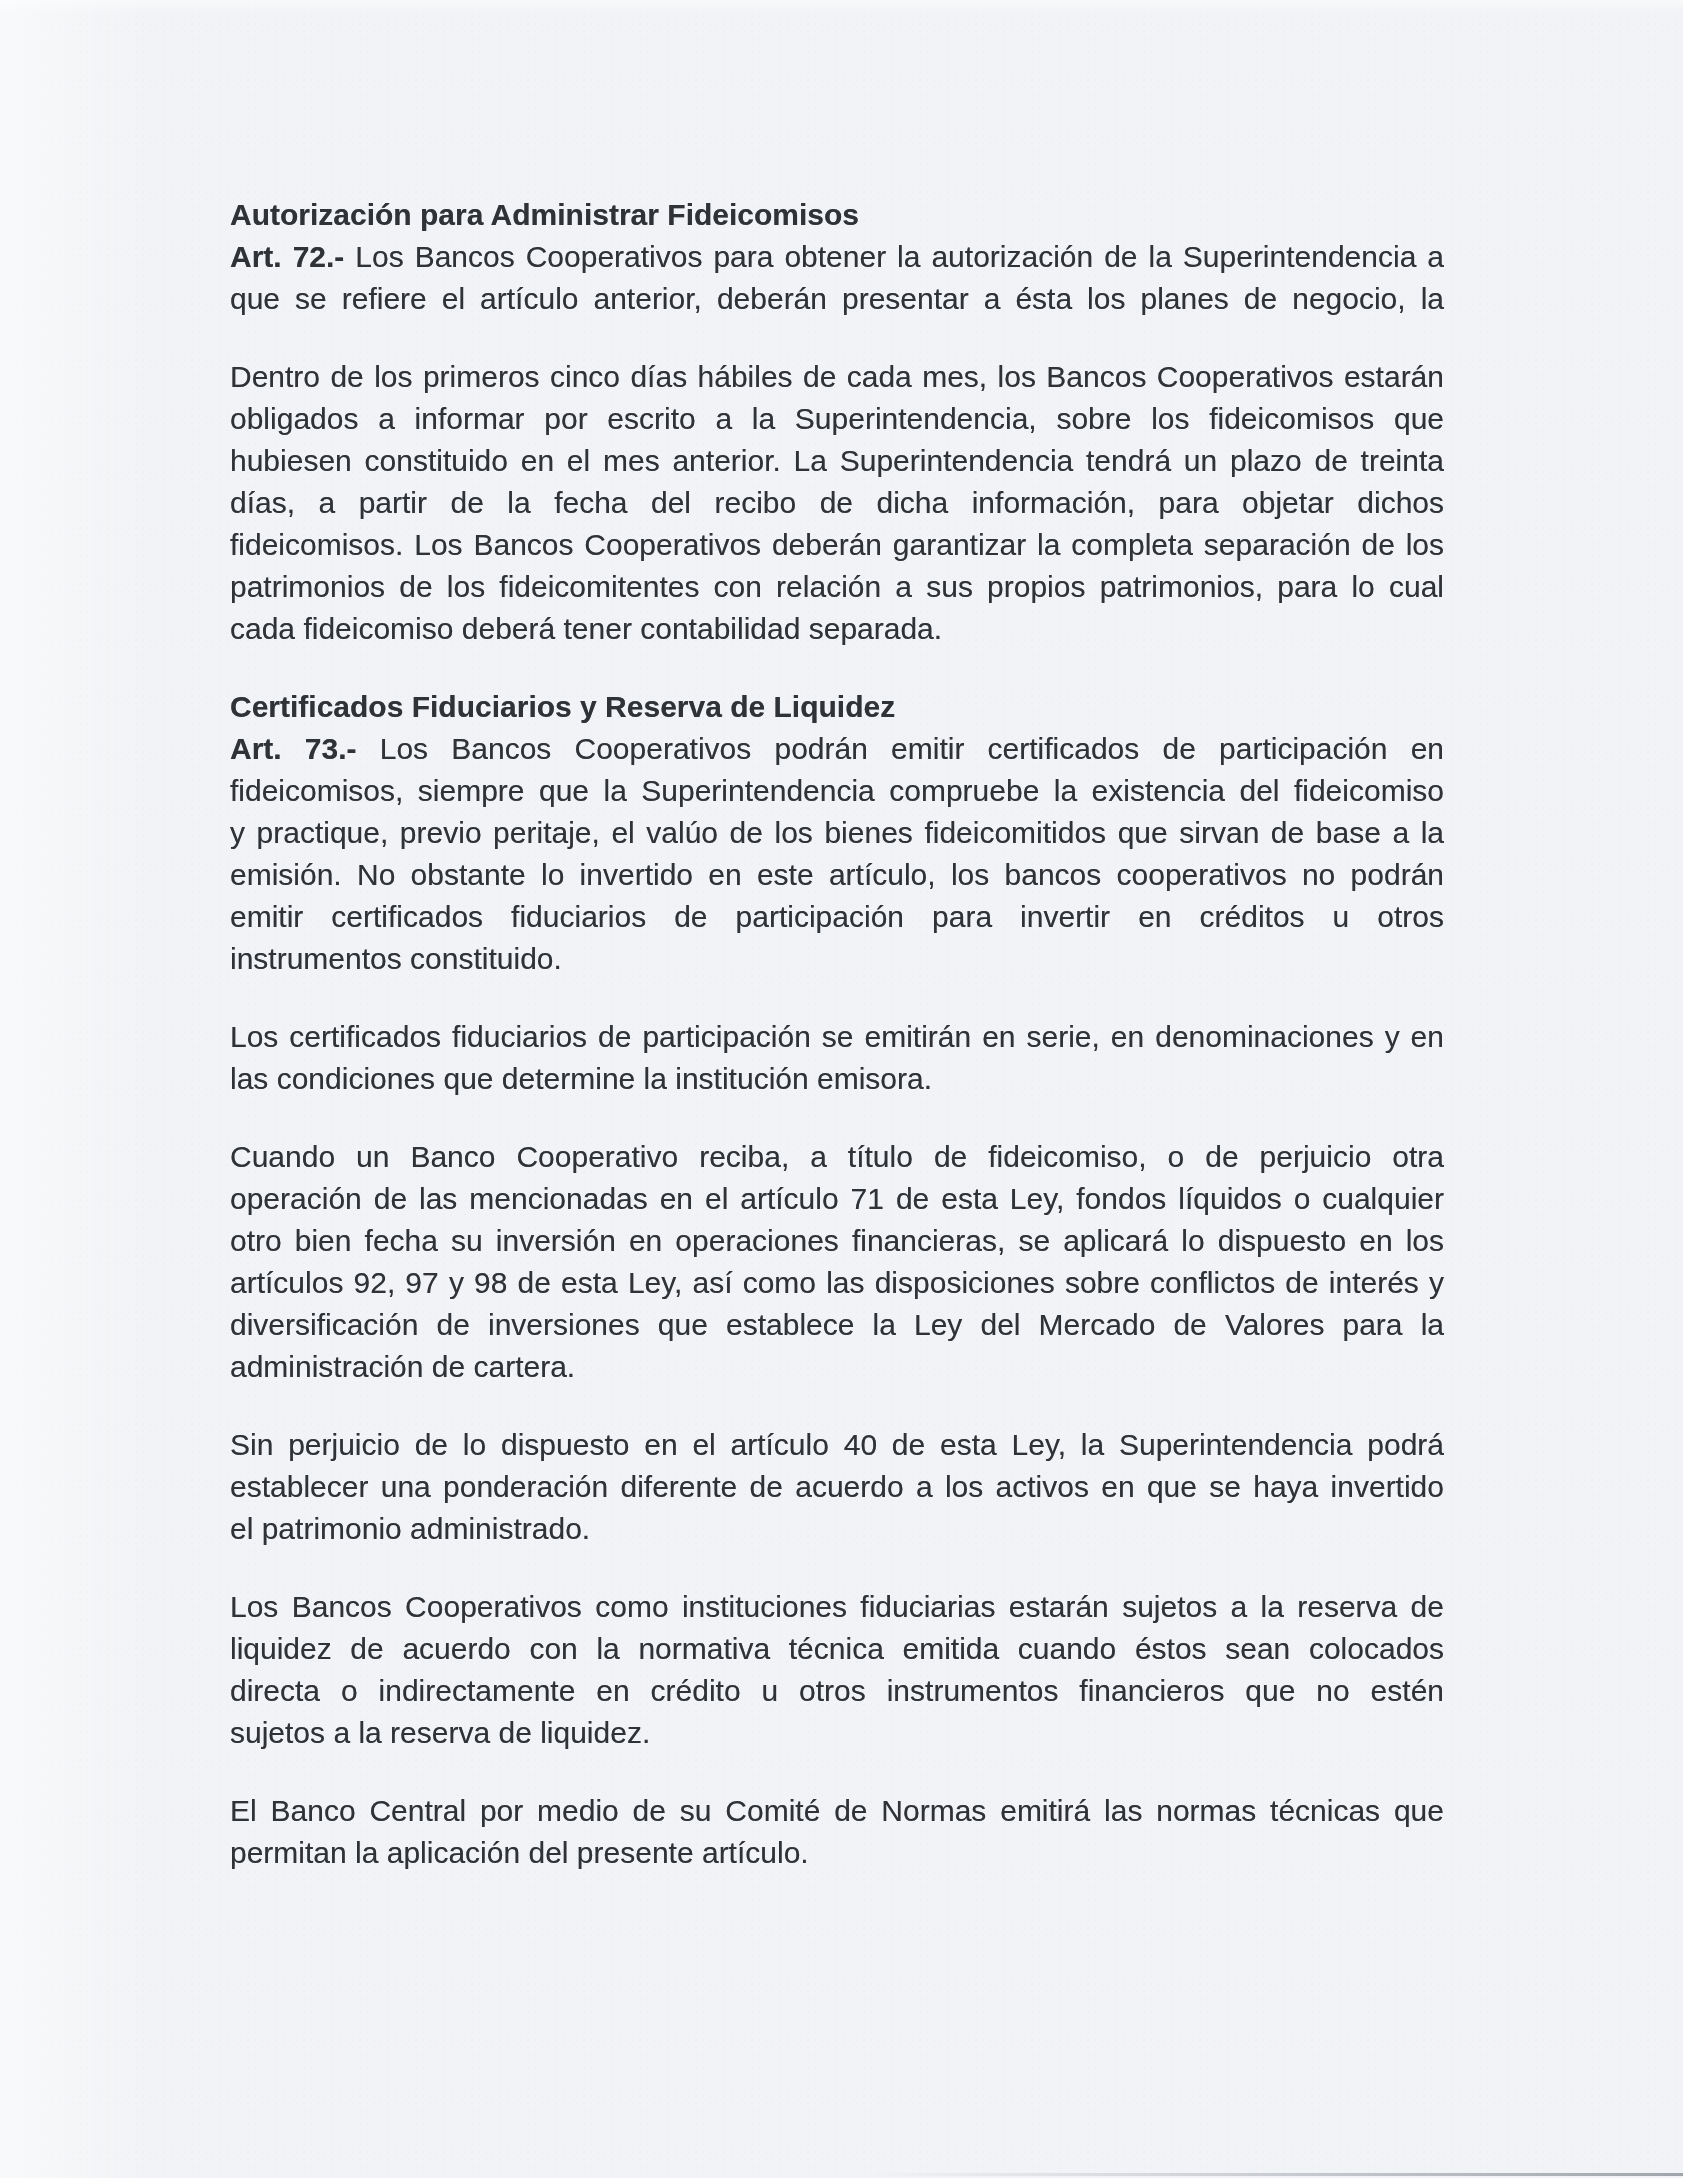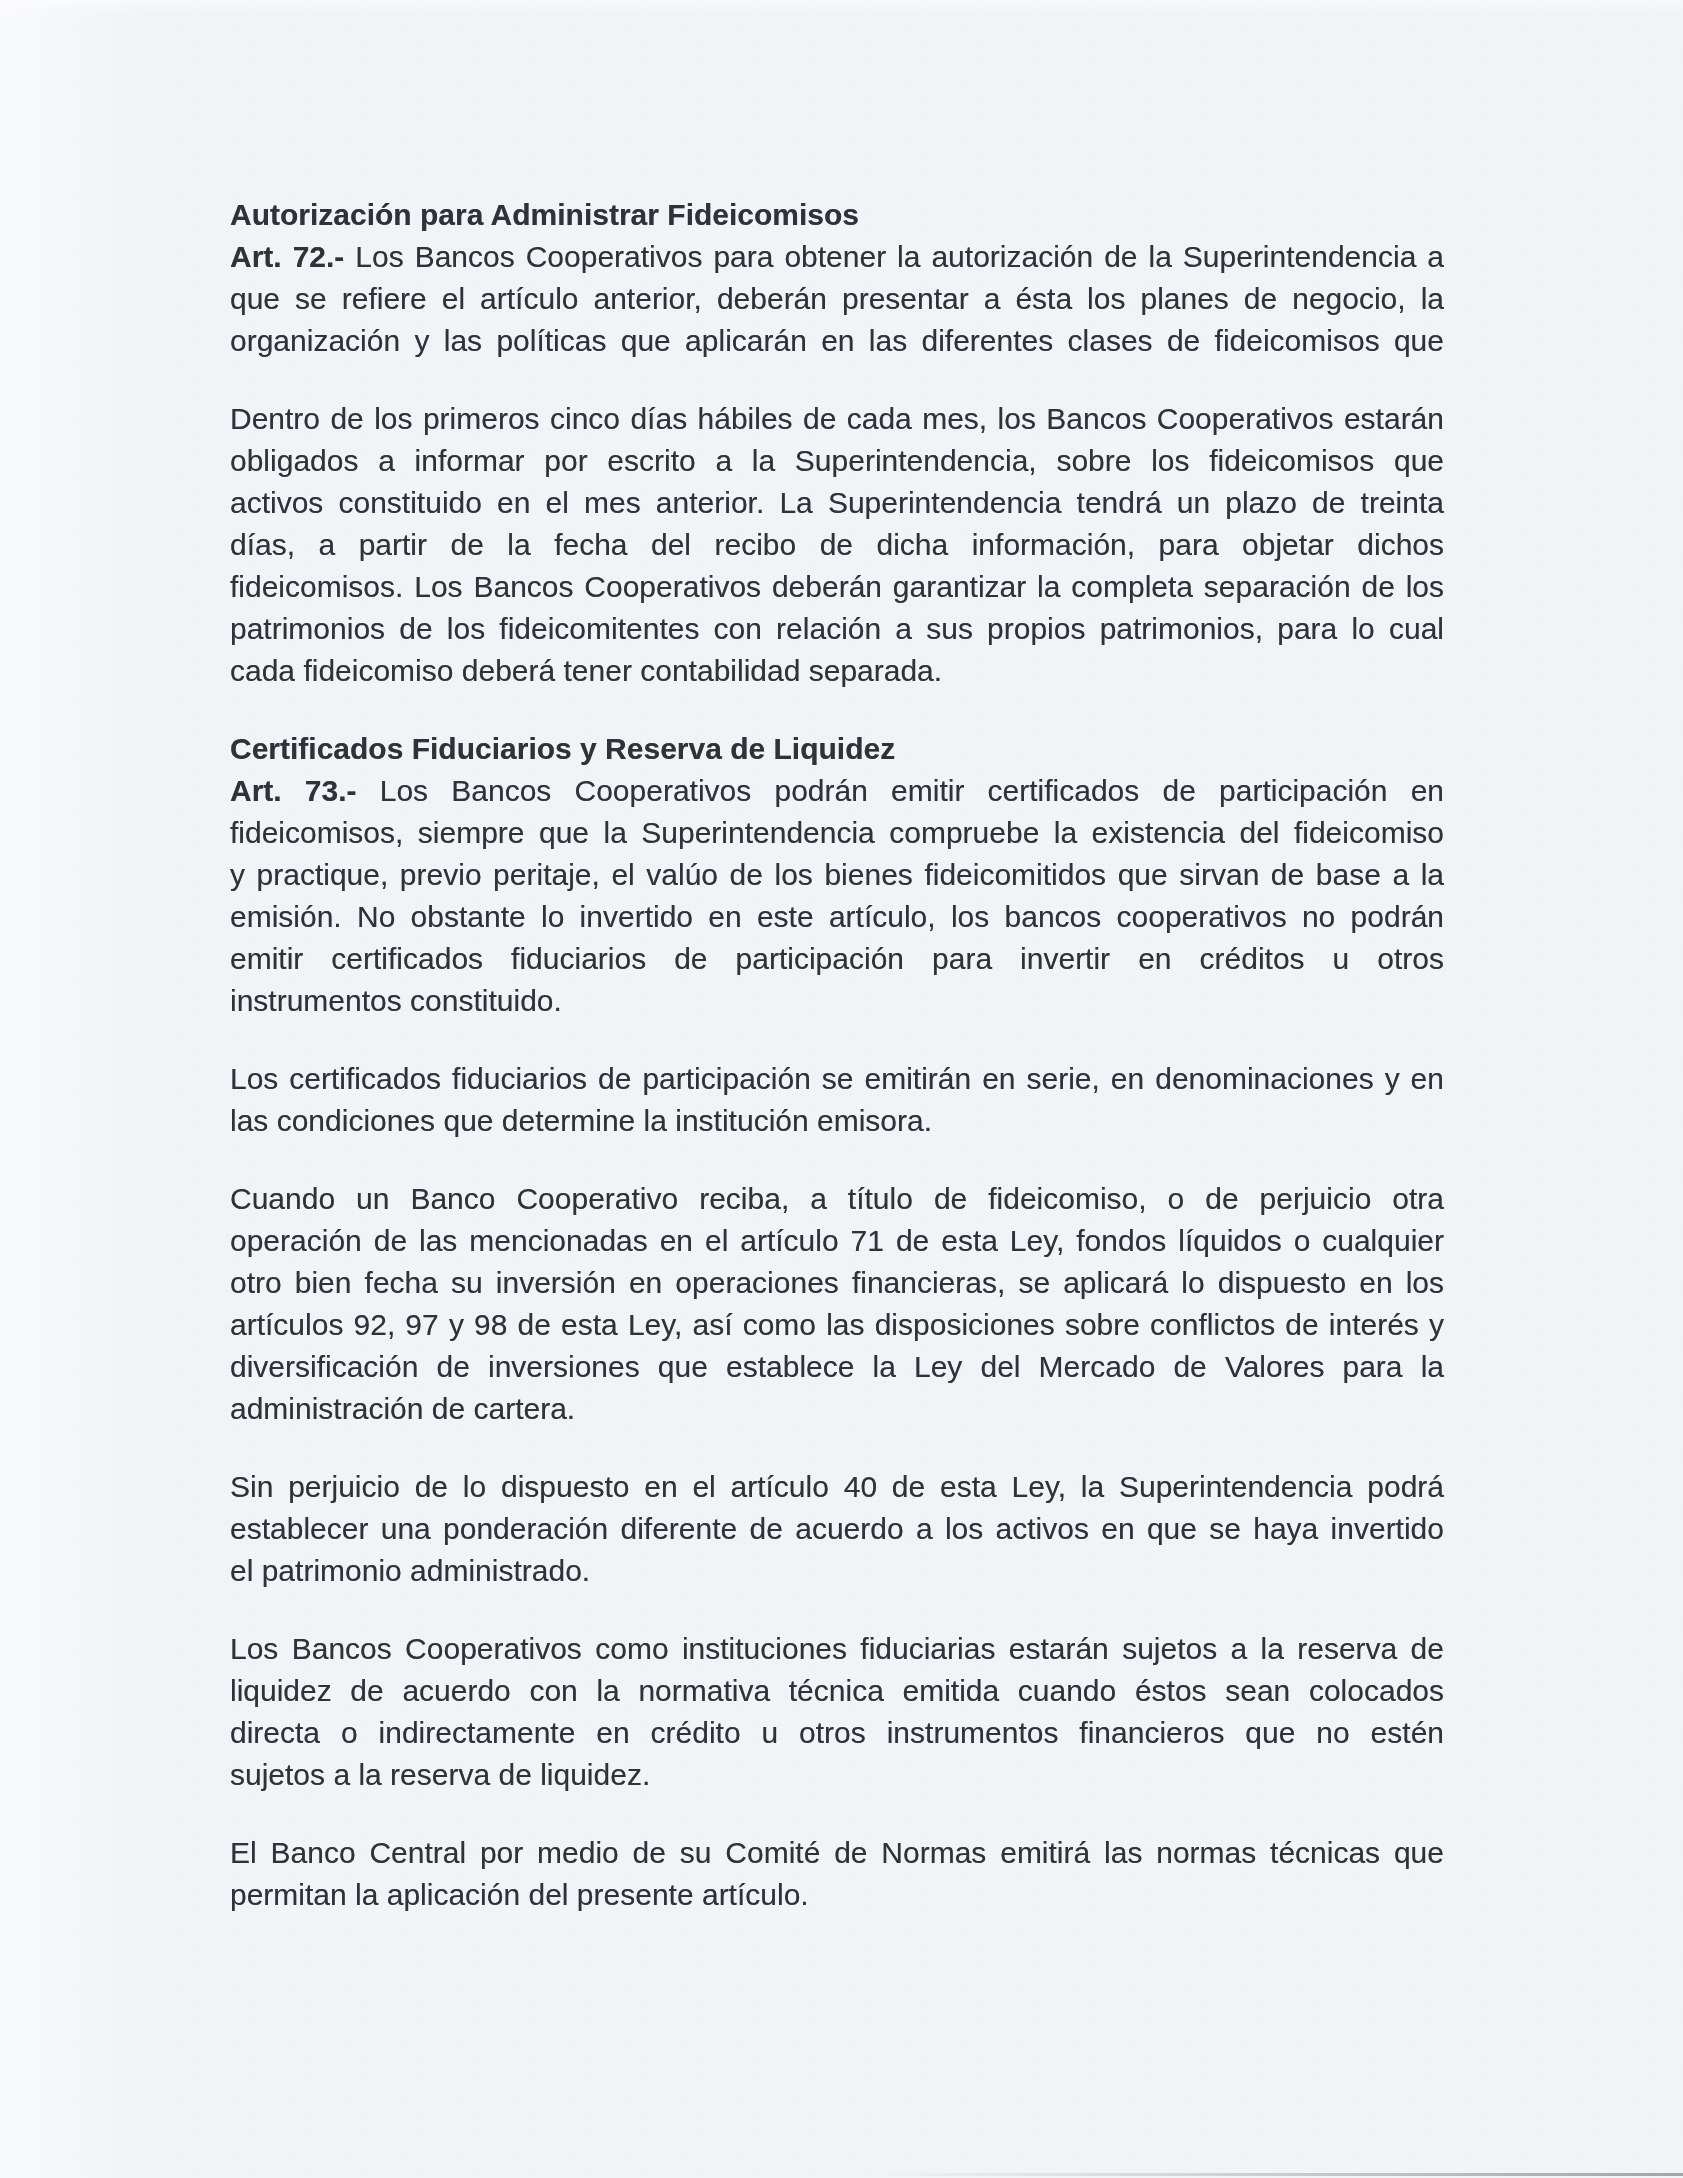--- a/index.html
+++ b/index.html
@@ -80,27 +80,26 @@
   <div class="bottom-edge"></div>
 
   <div id="text-block">
 
     <section>
       <h2 class="hd">Autorización para Administrar Fideicomisos</h2>
 
       <p class="para">
         <span class="line j"><b class="lead">Art. 72.-</b> <span>Los Bancos Cooperativos para obtener la autorización de la Superintendencia a</span></span>
         <span class="line j">que se refiere el artículo anterior, deberán presentar a ésta los planes de negocio, la</span>
-        <span class="line j">organización y las políticas que aplicarán en las diferentes clases de fideicomisos que</span>
       </p>
 
       <p class="para">
         <span class="line j">Dentro de los primeros cinco días hábiles de cada mes, los Bancos Cooperativos estarán</span>
         <span class="line j">obligados a informar por escrito a la Superintendencia, sobre los fideicomisos que</span>
-        <span class="line j">activos constituido en el mes anterior. La Superintendencia tendrá un plazo de treinta</span>
+        <span class="line j">hubiesen constituido en el mes anterior. La Superintendencia tendrá un plazo de treinta</span>
         <span class="line j">días, a partir de la fecha del recibo de dicha información, para objetar dichos</span>
         <span class="line j">fideicomisos. Los Bancos Cooperativos deberán garantizar la completa separación de los</span>
         <span class="line j">patrimonios de los fideicomitentes con relación a sus propios patrimonios, para lo cual</span>
         <span class="line last">cada fideicomiso deberá tener contabilidad separada.</span>
       </p>
     </section>
 
     <section>
       <h2 class="hd">Certificados Fiduciarios y Reserva de Liquidez</h2>
 

